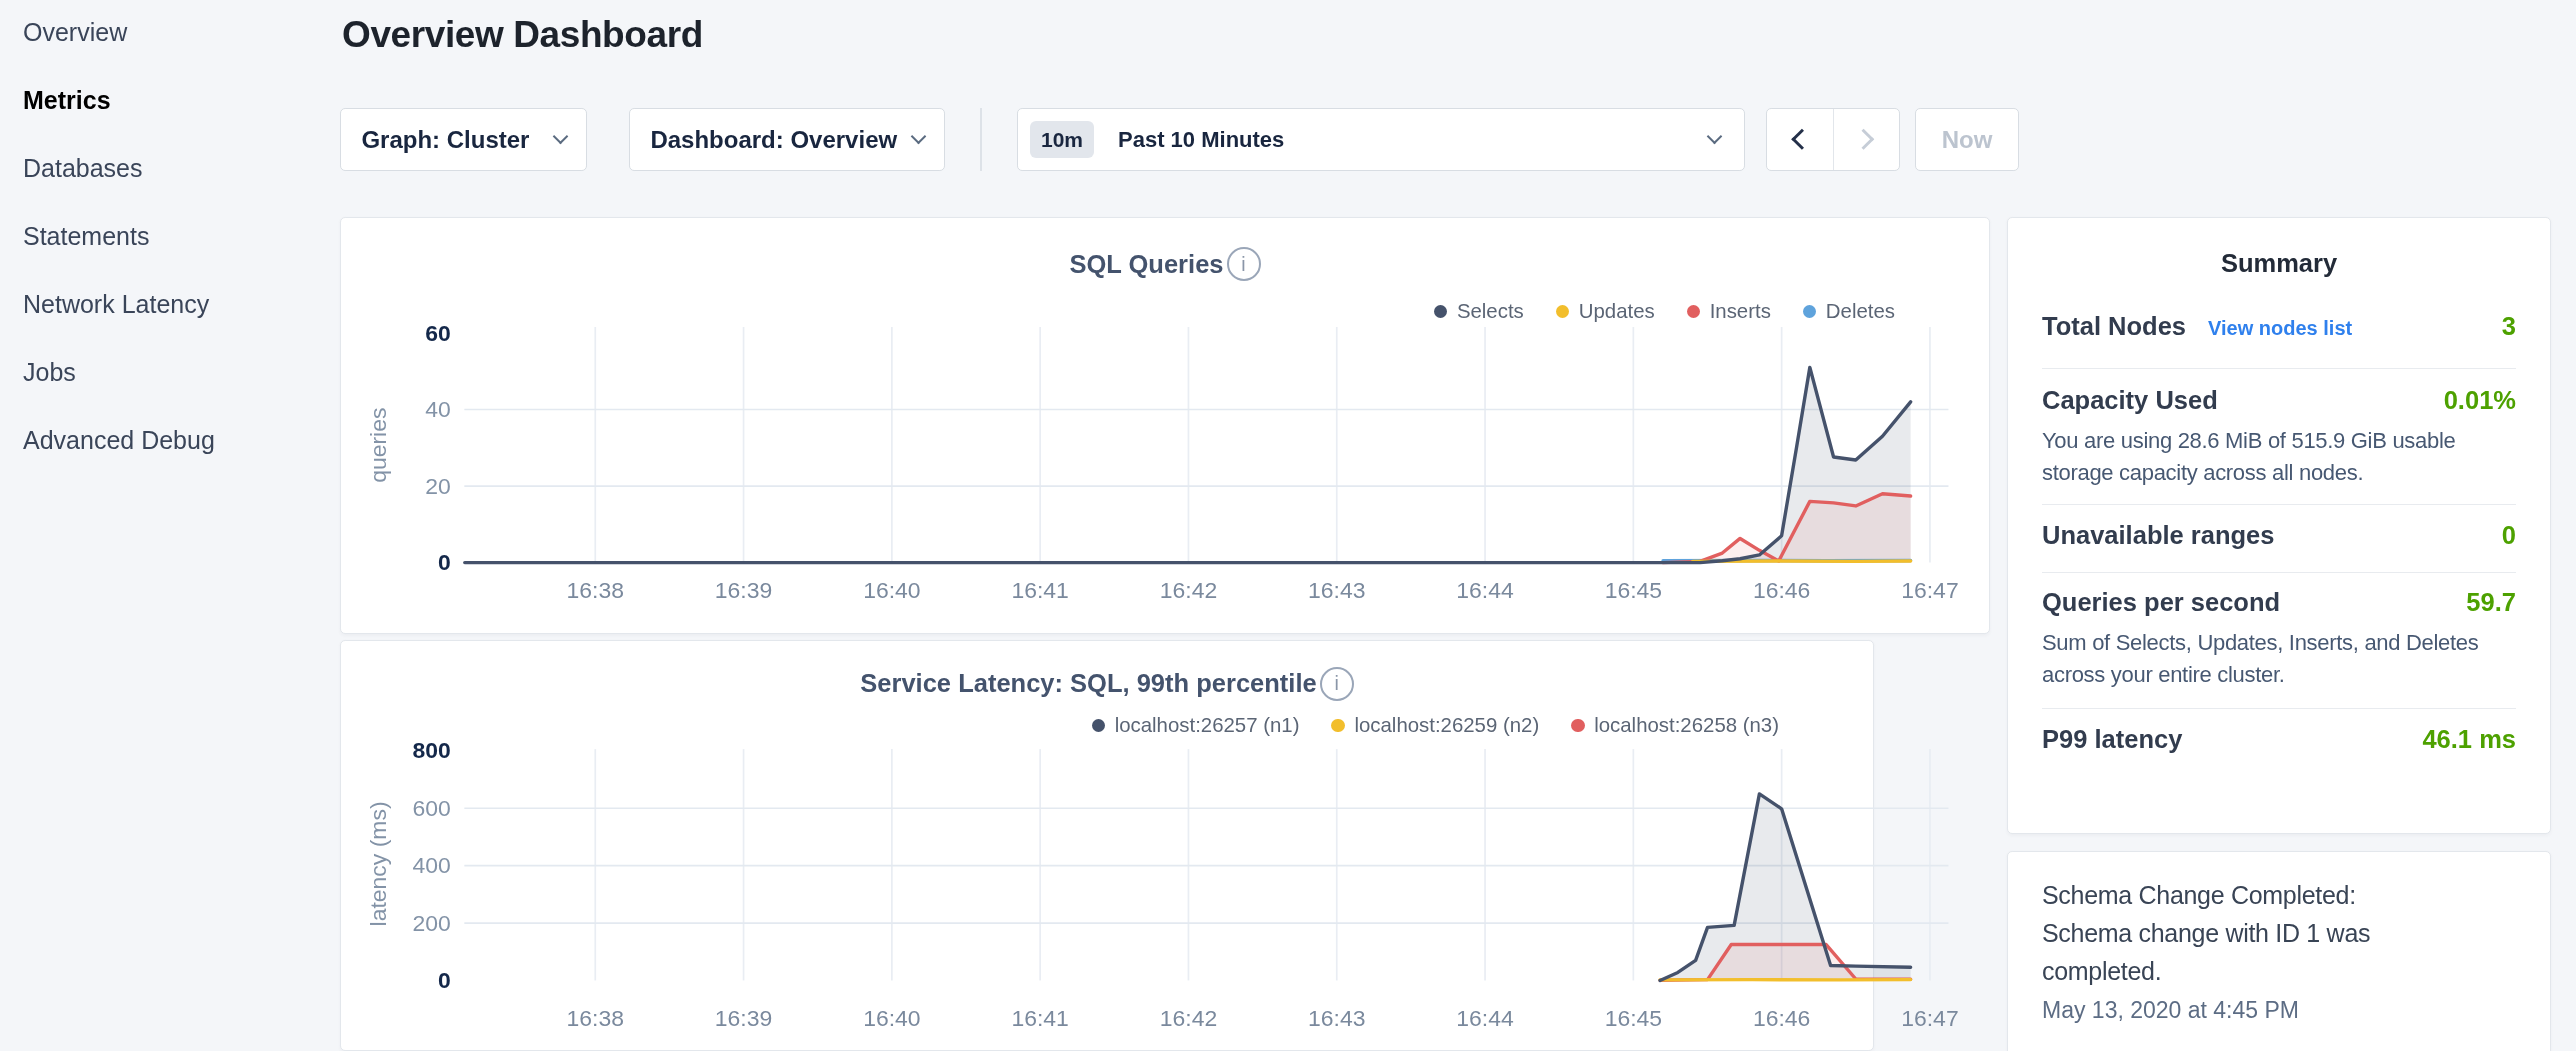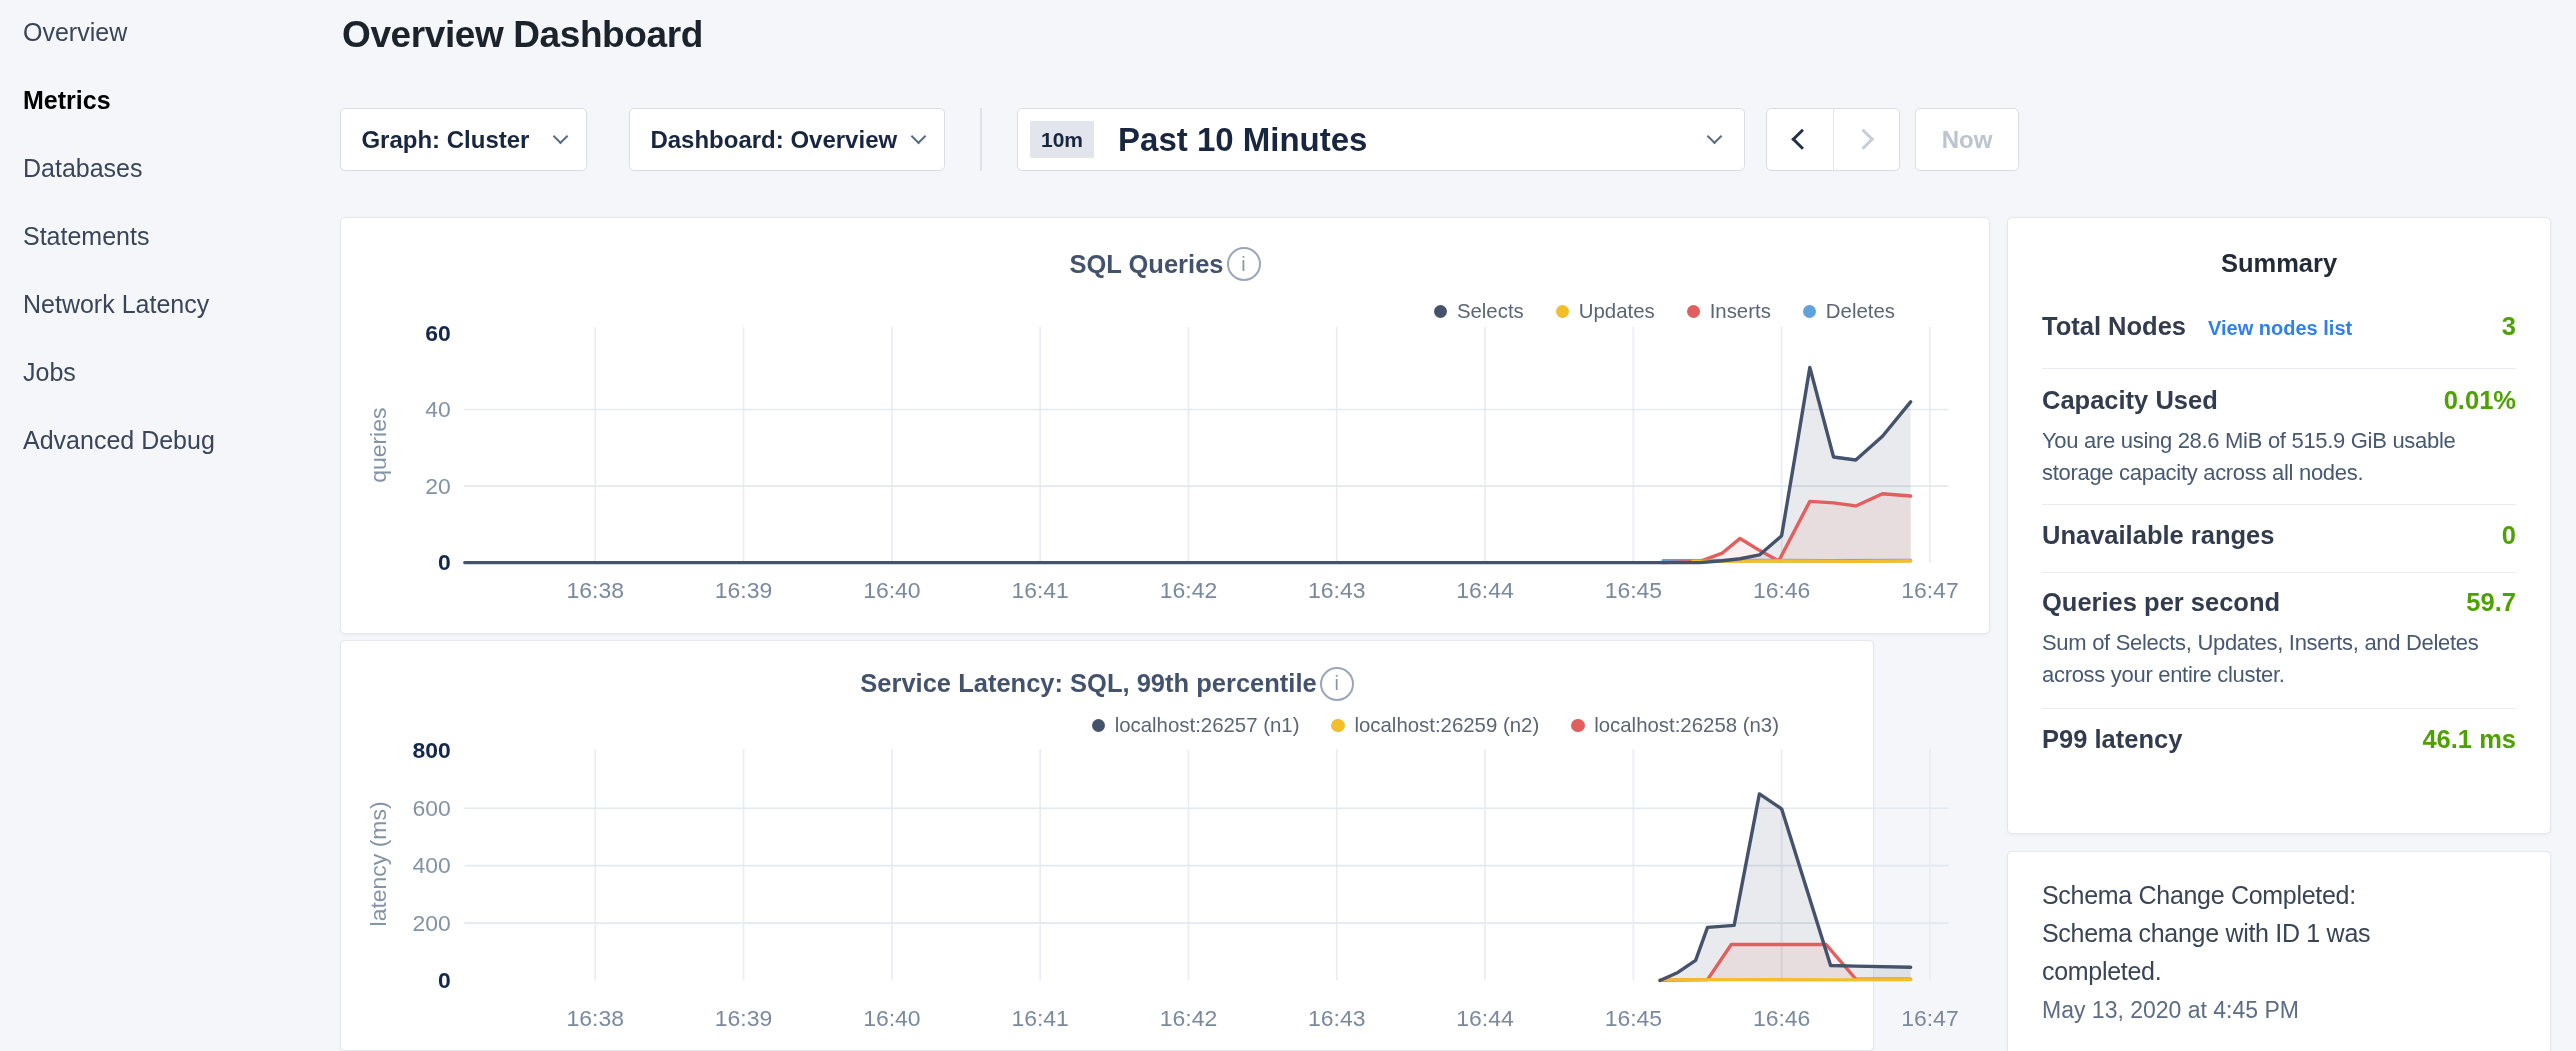--- a/index.html
+++ b/index.html
@@ -16,23 +16,23 @@
     color:#1D232C; letter-spacing:-0.4px; }
   .toolbar-btn { position:absolute; top:108px; height:63px; background:#fff;
     border:1.7px solid #D8DDE3; border-radius:5.1px; display:flex; align-items:center;
     font-size:24px; font-weight:700; color:#19263F; cursor:pointer; }
   .dd-graph { left:340px; width:247px; padding:0 20.4px; justify-content:space-between; }
   .dd-dash  { left:629px; width:316px; padding:0 20.4px; justify-content:space-between; }
   .chev { width:11px; height:11px; border-right:2.6px solid #5B6B80; border-bottom:2.6px solid #5B6B80;
     transform:rotate(45deg); margin-top:-5.1px; flex:none; }
   .tb-divider { position:absolute; left:980px; top:108px; width:1.7px; height:63px; background:#DDE2E8; }
   .time-sel { left:1017px; width:728px; padding:0 24px 0 12px; }
-  .time-badge { background:#E2E6EC; border-radius:1px; padding:6.8px 11px; font-size:21px;
+  .time-badge { background:#E2E6EC; border-radius:6px; padding:6.8px 11px; font-size:21px;
     font-weight:700; color:#19263F; margin-right:24px; }
-  .time-label { flex:1; font-size:33px; }
+  .time-label { flex:1; font-size:22px; }
   .pager { position:absolute; left:1766px; top:108px; width:134px; height:63px; background:#fff;
     border:1.7px solid #D8DDE3; border-radius:5.1px; display:flex; }
   .pager button { flex:1; background:none; border:none; display:flex; align-items:center;
     justify-content:center; cursor:pointer; }
   .pager button + button { border-left:1.7px solid #E2E6EB; }
   .arr { width:14.5px; height:14.5px; border-right:3.4px solid #243049; border-bottom:3.4px solid #243049; }
   .arr.left  { transform:rotate(135deg); margin-left:5.1px; }
   .arr.right { transform:rotate(-45deg); border-color:#C6CDD7; margin-right:5.1px; }
   .now-btn { left:1915px; width:104px; justify-content:center; color:#BCC4CF; cursor:default; }
 

